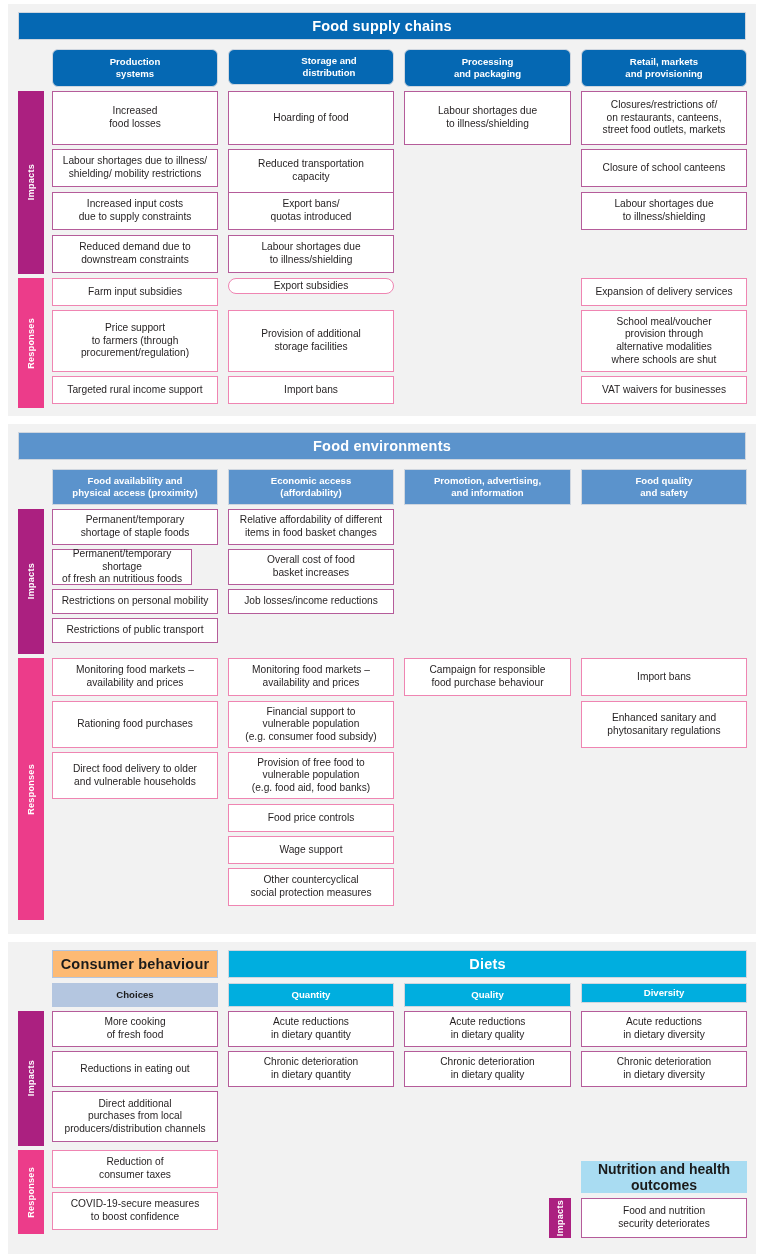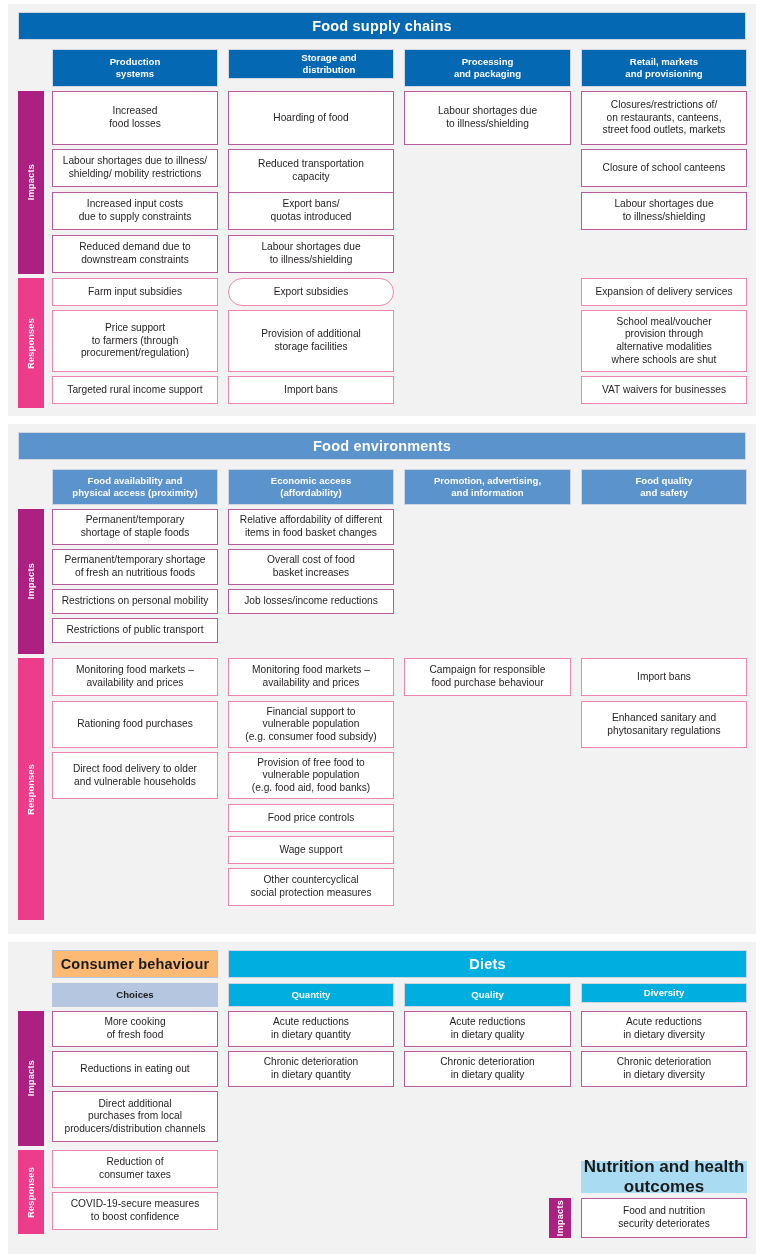--- a/index.html
+++ b/index.html
@@ -42,21 +42,21 @@
     position: absolute;
     display: flex; align-items: center; justify-content: center;
     text-align: center;
     color: #ffffff;
     font-weight: bold;
     font-size: 9.6px;
     line-height: 12px;
     padding: 2px 4px;
     border: 1px solid #cfd6df;
   }
-  .colhead.blue    { background: #0568b3; }
+  .colhead.blue    { background: #0568b3; border-radius: 6px; }
   .colhead.medblue { background: #5b93cc; }
   .colhead.cyan    { background: #00aedf; }
   .colhead.lightblue { background: #b4c6e0; color:#1b1b1b; border-color:#b4c6e0; }
 
   
   .rail {
     position: absolute;
     width: 26px;
     display: flex; align-items: center; justify-content: center;
   }
@@ -84,35 +84,35 @@
     color: #231f20;
   }
   .box.impact   { border: 1.3px solid #b55c9a; }
   .box.response { border: 1.3px solid #ef85b2; }
 
   .nutrition-banner {
     position: absolute;
     background: #a9dcf2;
     color: #1b1b1b;
     font-weight: bold;
-    font-size: 17px;
+    font-size: 14px;
     display: flex; align-items: center; justify-content: center;
     text-align: center;
   }
 </style>
 </head>
 <body>
 
 <div class="page">
 
   <section class="panel" id="panel-supply">
     <div class="banner blue" style="left:10px;top:8px;width:728px;">Food supply chains</div>
 
     <div class="colhead blue" style="left:44px;top:45px;width:166px;height:38px;">Production<br>systems</div>
-    <div class="colhead blue" style="left:220px;top:45px;width:166px;height:30px;padding-left:40px;">Storage and<br>distribution</div>
+    <div class="colhead blue" style="left:220px;top:45px;width:166px;height:36px;padding-left:40px;">Storage and<br>distribution</div>
     <div class="colhead blue" style="left:396px;top:45px;width:167px;height:38px;">Processing<br>and packaging</div>
     <div class="colhead blue" style="left:573px;top:45px;width:166px;height:38px;">Retail, markets<br>and provisioning</div>
 
     <div class="rail impacts" style="left:10px;top:87px;height:183px;">
       <span>Impacts</span>
       </div>
     <div class="rail responses" style="left:10px;top:274px;height:130px;">
       <span>Responses</span>
       </div>
 
@@ -129,21 +129,21 @@
     <div class="box impact" style="left:396px;top:87px;width:167px;height:54px;">Labour shortages due<br>to illness/shielding</div>
 
     <div class="box impact" style="left:573px;top:87px;width:166px;height:54px;">Closures/restrictions of/<br>on restaurants, canteens,<br>street food outlets, markets</div>
     <div class="box impact" style="left:573px;top:145px;width:166px;height:38px;">Closure of school canteens</div>
     <div class="box impact" style="left:573px;top:188px;width:166px;height:38px;">Labour shortages due<br>to illness/shielding</div>
 
     <div class="box response" style="left:44px;top:274px;width:166px;height:28px;">Farm input subsidies</div>
     <div class="box response" style="left:44px;top:306px;width:166px;height:62px;">Price support<br>to farmers (through<br>procurement/regulation)</div>
     <div class="box response" style="left:44px;top:372px;width:166px;height:28px;">Targeted rural income support</div>
 
-    <div class="box response" style="left:220px;top:274px;width:166px;height:28px;border-radius:14px;">Export subsidies</div>
+    <div class="box response" style="left:220px;top:274px;width:166px;height:16px;border-radius:14px;">Export subsidies</div>
     <div class="box response" style="left:220px;top:306px;width:166px;height:62px;">Provision of additional<br>storage facilities</div>
     <div class="box response" style="left:220px;top:372px;width:166px;height:28px;">Import bans</div>
 
     <div class="box response" style="left:573px;top:274px;width:166px;height:28px;">Expansion of delivery services</div>
     <div class="box response" style="left:573px;top:306px;width:166px;height:62px;">School meal/voucher<br>provision through<br>alternative modalities<br>where schools are shut</div>
     <div class="box response" style="left:573px;top:372px;width:166px;height:28px;">VAT waivers for businesses</div>
   </section>
 
   <section class="panel" id="panel-env">
     <div class="banner medblue" style="left:10px;top:8px;width:728px;">Food environments</div>
@@ -154,21 +154,21 @@
     <div class="colhead medblue" style="left:573px;top:45px;width:166px;height:36px;">Food quality<br>and safety</div>
 
     <div class="rail impacts" style="left:10px;top:85px;height:145px;">
       <span>Impacts</span>
       </div>
     <div class="rail responses" style="left:10px;top:234px;height:262px;">
       <span>Responses</span>
       </div>
 
     <div class="box impact" style="left:44px;top:85px;width:166px;height:36px;">Permanent/temporary<br>shortage of staple foods</div>
-    <div class="box impact" style="left:44px;top:125px;width:166px;height:36px;">Permanent/temporary shortage<br>of fresh an nutritious foods</div>
+    <div class="box impact" style="left:44px;top:125px;width:140px;height:36px;">Permanent/temporary shortage<br>of fresh an nutritious foods</div>
     <div class="box impact" style="left:44px;top:165px;width:166px;height:25px;">Restrictions on personal mobility</div>
     <div class="box impact" style="left:44px;top:194px;width:166px;height:25px;">Restrictions of public transport</div>
 
     <div class="box impact" style="left:220px;top:85px;width:166px;height:36px;">Relative affordability of different<br>items in food basket changes</div>
     <div class="box impact" style="left:220px;top:125px;width:166px;height:36px;">Overall cost of food<br>basket increases</div>
     <div class="box impact" style="left:220px;top:165px;width:166px;height:25px;">Job losses/income reductions</div>
 
     <div class="box response" style="left:44px;top:234px;width:166px;height:38px;">Monitoring food markets –<br>availability and prices</div>
     <div class="box response" style="left:44px;top:277px;width:166px;height:47px;">Rationing food purchases</div>
     <div class="box response" style="left:44px;top:328px;width:166px;height:47px;">Direct food delivery to older<br>and vulnerable households</div>

